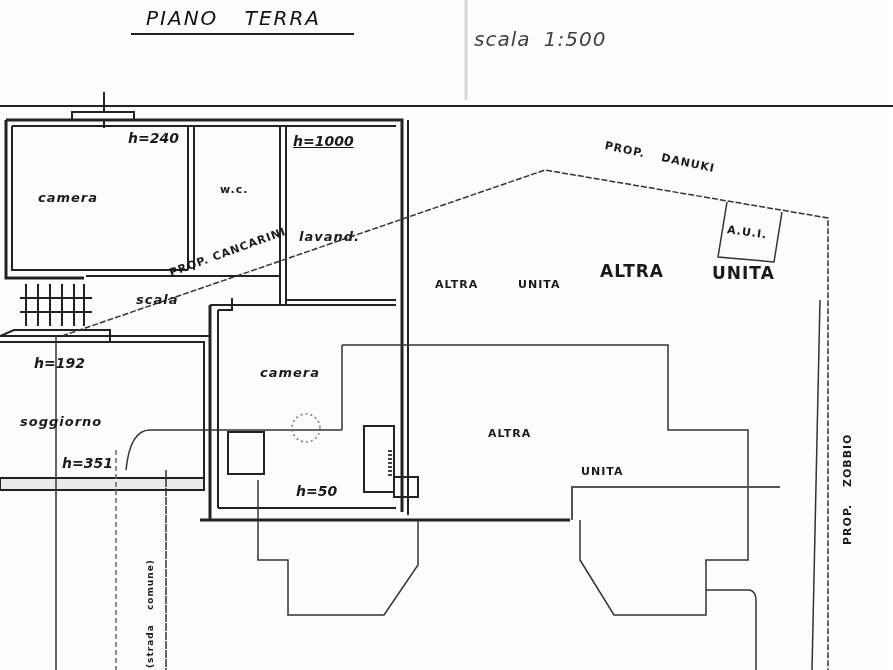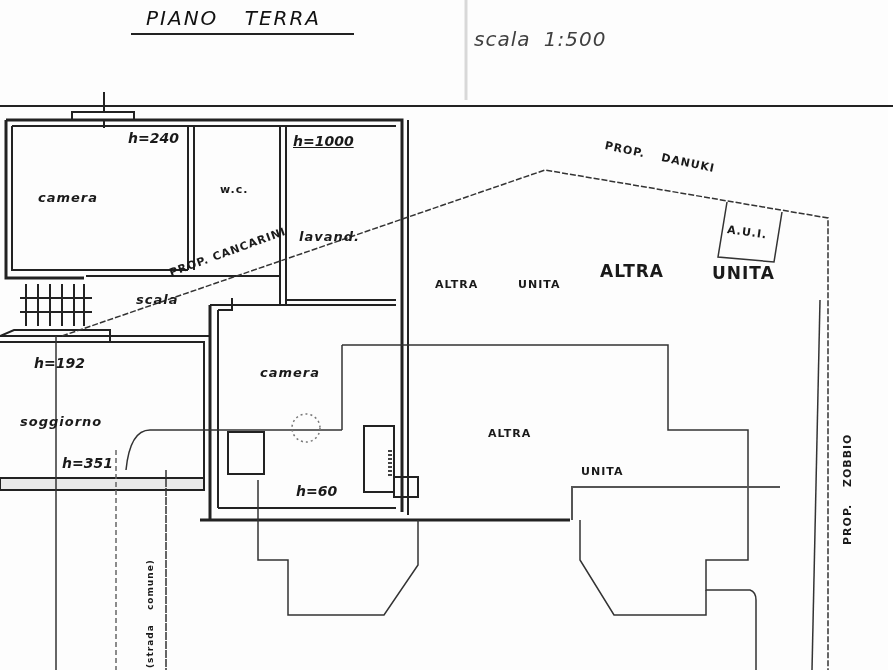--- a/index.html
+++ b/index.html
@@ -116,21 +116,21 @@
   <div class="lbl h" style="left:128px; top:131px;">h=240</div>
   <div class="lbl room" style="left:38px; top:191px;">camera</div>
   <div class="lbl small" style="left:220px; top:184px; font-weight:bold;">w.c.</div>
   <div class="lbl h" style="left:293px; top:134px;text-decoration:underline;">h=1000</div>
   <div class="lbl room" style="left:299px; top:192px;margin-top:38px;">lavand.</div>
   <div class="lbl room" style="left:136px; top:293px;">scala</div>
   <div class="lbl h" style="left:34px; top:356px;">h=192</div>
   <div class="lbl room" style="left:20px; top:415px;">soggiorno</div>
   <div class="lbl h" style="left:62px; top:456px;">h=351</div>
   <div class="lbl room" style="left:260px; top:366px;">camera</div>
-  <div class="lbl h" style="left:296px; top:484px;">h=60</div>
+  <div class="lbl h" style="left:296px; top:484px;">h=50</div>
 
   <div class="lbl small rot" style="left:168px; top:268px; transform: rotate(-20deg);">PROP. CANCARINI</div>
   <div class="lbl small rot" style="left:606px; top:140px; transform: rotate(12deg); word-spacing:12px;">PROP. DANUKI</div>
   <div class="lbl small rot" style="left:728px; top:224px; transform: rotate(8deg);">A.U.I.</div>
 
   <div class="lbl small" style="left:435px; top:279px;">ALTRA</div>
   <div class="lbl small" style="left:518px; top:279px;">UNITA</div>
   <div class="lbl big" style="left:600px; top:263px;">ALTRA</div>
   <div class="lbl big" style="left:712px; top:265px;">UNITA</div>
 

